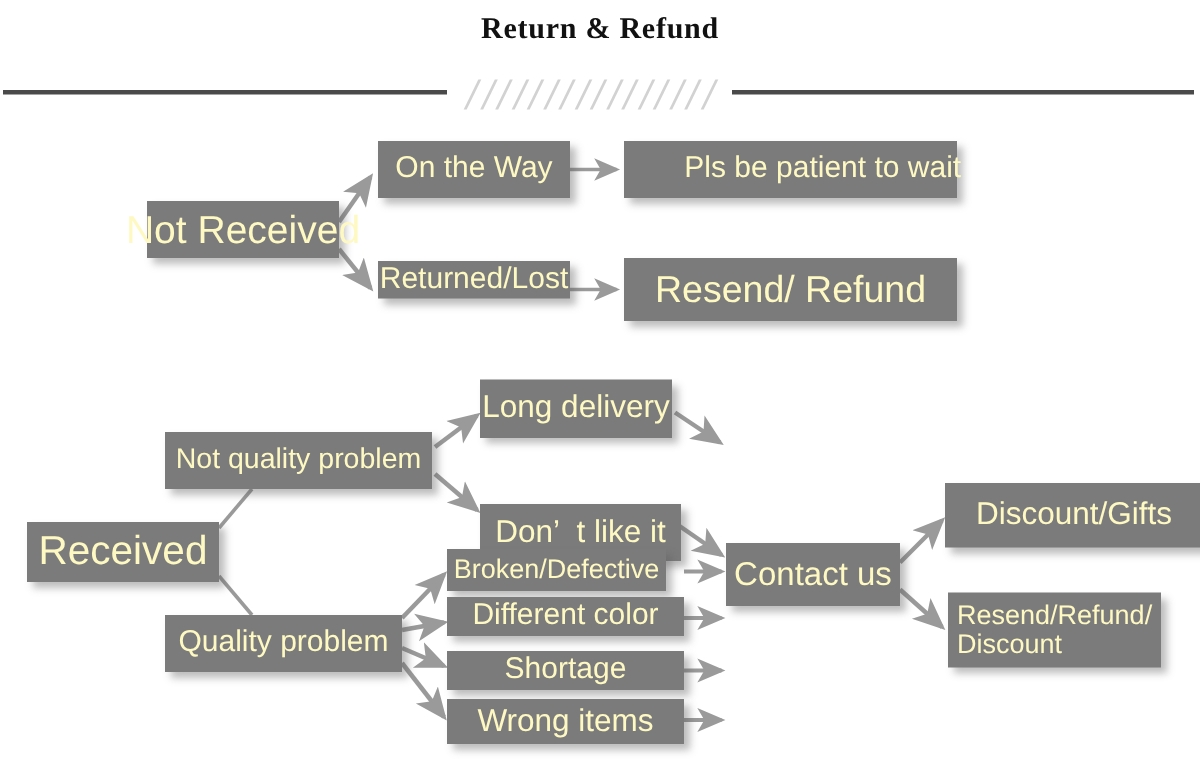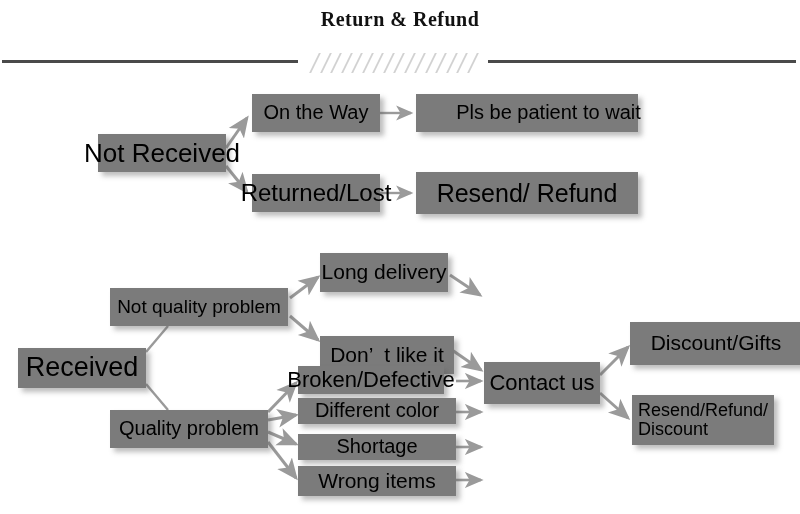--- a/index.html
+++ b/index.html
@@ -58,21 +58,21 @@
     width: 2px;
     height: 20px;
     background: #d2d2d2;
     transform: skewX(-26deg);
   }
 
   
   .node {
     position: absolute;
     background: #7b7b7b;
-    color: #000000;
+    color: #fef9c3;
     box-sizing: border-box;
     box-shadow: 4px 4px 5px rgba(90, 90, 90, 0.40);
     display: flex;
     align-items: center;
     justify-content: center;
     line-height: 1.08;
     white-space: pre;
     font-weight: 400;
   }
   .node.align-left {
@@ -174,35 +174,35 @@
       <path d="M600,393 L628,418" stroke-width="3" marker-end="url(#ahs)"></path>
     </g>
   </svg>
 
   <div class="node" style="left:98px; top:134px; width:128px; height:38px; font-size:26px;">Not Received</div>
 
   <div class="node" style="left:252px; top:94px; width:128px; height:38px; font-size:20px;">On the Way</div>
 
   <div class="node" style="left:416px; top:94px; width:222px; height:38px; font-size:20px;padding-left:43px;">Pls be patient to wait</div>
 
-  <div class="node" style="left:252px; top:174px; width:128px; height:38px; font-size:24px;">Returned/Lost</div>
+  <div class="node" style="left:252px; top:174px; width:128px; height:25px; font-size:20px;">Returned/Lost</div>
 
   <div class="node" style="left:416px; top:172px; width:222px; height:42px; font-size:25px;">Resend/ Refund</div>
 
   <div class="node" style="left:18px; top:348px; width:128px; height:40px; font-size:27px;">Received</div>
 
   <div class="node" style="left:110px; top:288px; width:178px; height:38px; font-size:19px;">Not quality problem</div>
 
   <div class="node" style="left:110px; top:410px; width:158px; height:38px; font-size:20px;">Quality problem</div>
 
   <div class="node" style="left:320px; top:253px; width:128px; height:39px; font-size:21px;">Long delivery</div>
 
   <div class="node" style="left:320px; top:336px; width:134px; height:38px; font-size:21px;">Don’  t like it</div>
 
-  <div class="node" style="left:298px; top:366px; width:146px; height:28px; font-size:22px;">Broken/Defective</div>
+  <div class="node" style="left:298px; top:366px; width:146px; height:28px; font-size:18px;">Broken/Defective</div>
 
   <div class="node" style="left:298px; top:398px; width:158px; height:26px; font-size:20px;">Different color</div>
 
   <div class="node" style="left:298px; top:434px; width:158px; height:26px; font-size:20px;">Shortage</div>
 
   <div class="node" style="left:484px; top:362px; width:116px; height:42px; font-size:22px;">Contact us</div>
 
   <div class="node" style="left:298px; top:466px; width:158px; height:30px; font-size:21px;">Wrong items</div>
 
   <div class="node" style="left:630px; top:322px; width:172px; height:43px; font-size:21px;">Discount/Gifts</div>

